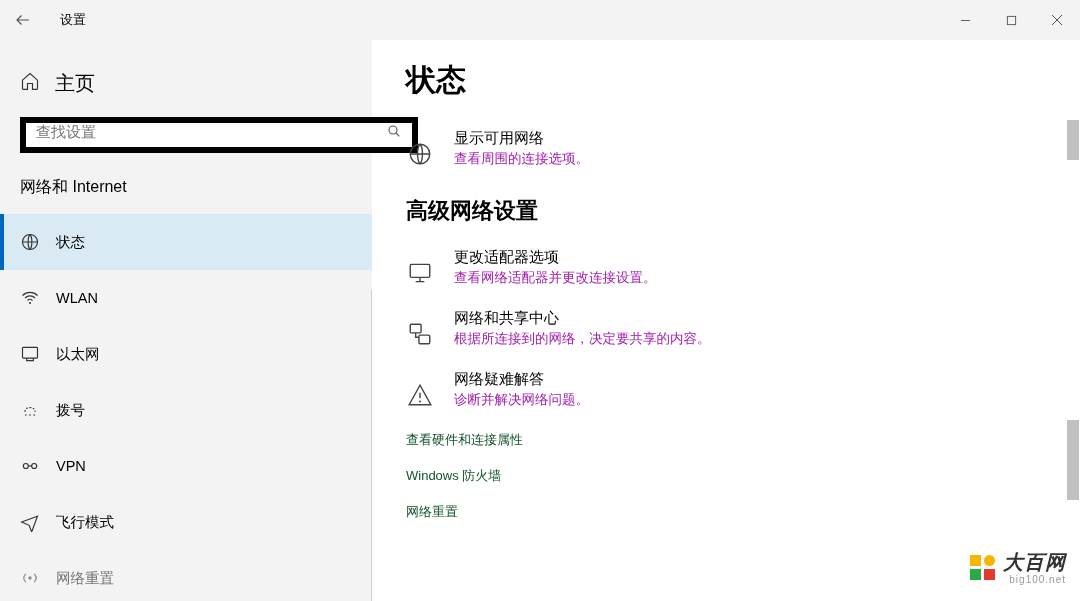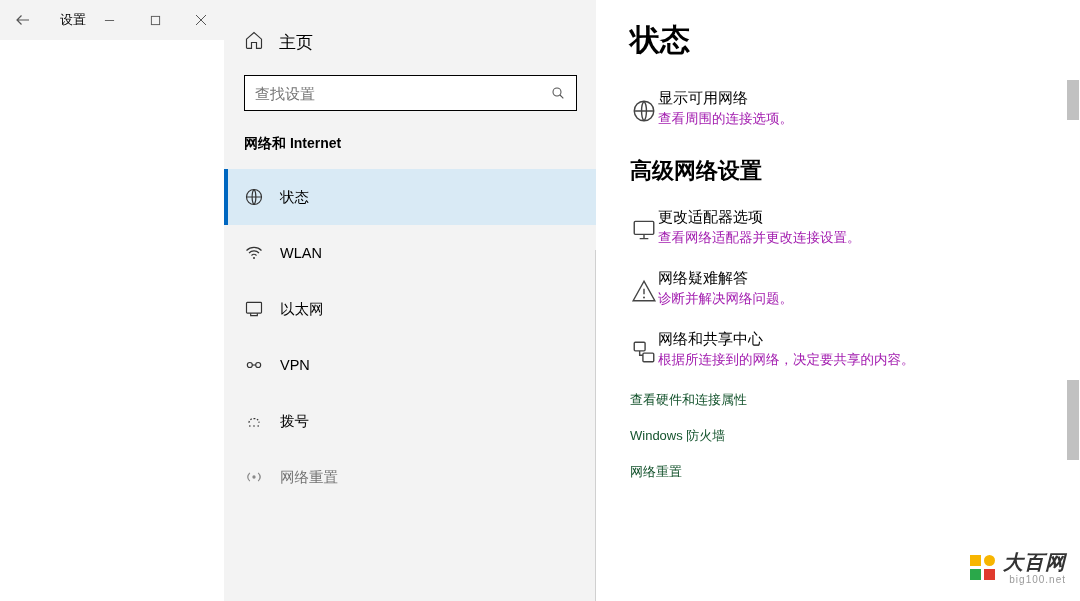--- a/index.html
+++ b/index.html
@@ -1,41 +1,41 @@
 <!DOCTYPE html>
 <html><head>
 <meta charset="utf-8">
 <style>
   * { box-sizing: border-box; margin: 0; padding: 0; font-family: "Microsoft YaHei", "Segoe UI", sans-serif; }
   body { width: 1080px; height: 601px; overflow: hidden; background: #fff; position: relative; }
-  .window { width: 1080px; height: 601px; display: flex; flex-direction: row; background: #fff; }
+  .window { width: 1080px; height: 601px; display: flex; flex-direction: column; background: #fff; }
   .titlebar { height: 40px; display: flex; align-items: center; background: #f3f3f3; }
   .titlebar .back { width: 46px; height: 40px; display:flex; align-items:center; justify-content:center; color:#555; cursor:pointer; }
   .titlebar .title { font-size: 13px; color:#000; padding-left: 14px; }
   .titlebar .spacer { flex:1; }
   .winbtn { width: 46px; height: 40px; display:flex; align-items:center; justify-content:center; color:#333; cursor:pointer; }
   .body { flex:1; display:flex; }
   .sidebar { width: 372px; background:#f3f3f3; padding-top: 20px; position:relative; }
-  .home-row { display:flex; align-items:center; gap:15px; padding: 10px 20px 20px 20px; font-size:17px; cursor:pointer; }
+  .home-row { display:flex; align-items:center; gap:15px; padding: 10px 20px 20px 20px; font-size:20px; cursor:pointer; }
   .home-row svg { width:20px; height:20px; }
   .search-wrap { padding: 0 20px 24px 20px; }
-  .search { display:flex; align-items:center; height:36px; border:1px solid #000000; width: 333px; background:#fff; }
+  .search { display:flex; align-items:flex-start; height:36px; border:6px solid #000000; width: 398px; background:#fff; }
   .search input { flex:1; border:none; outline:none; padding:0 10px; font-size:15px; background:transparent; }
   .search .icon { width:36px; display:flex; align-items:center; justify-content:center; color:#555; }
-  .cat-header { padding: 0 20px 16px 20px; font-size:14px; font-weight:700; }
+  .cat-header { padding: 0 20px 16px 20px; font-size:16px; font-weight:400; }
   .nav-item { display:flex; align-items:center; gap:16px; height:56px; padding: 0 20px; font-size:14.5px; cursor:pointer; position:relative; }
   .nav-item.selected { background:#d9eaf5; }
   .nav-item.selected::before { content:""; position:absolute; left:0; top:0; bottom:0; width:4px; background:#0067c0; }
   .nav-item .nicon { width:20px; height:20px; display:flex; align-items:center; justify-content:center; color:#444; }
   .nav-item .nicon svg { width:20px; height:20px; }
   .sidebar-divider { position:absolute; right:0; top:250px; bottom:0; width:1px; background:#d0d0d0; }
 
   .content { flex:1; padding: 20px 0 0 34px; position:relative; overflow:hidden; }
   .page-title { font-size:30px; font-weight:600; margin-bottom: 28px; }
-  .tile { display:flex; margin-bottom: 22px; align-items:center; cursor:pointer; }
+  .tile { display:flex; gap:20px; margin-bottom: 22px; align-items:flex-end; cursor:pointer; }
   .tile .ticon { width:28px; height:28px; display:flex; align-items:center; justify-content:center; color:#444; flex-shrink:0; margin-top:4px; }
   .tile .ticon svg { width:26px; height:26px; }
   .tile .ttitle { font-size:15px; color:#000; }
   .tile .tdesc { font-size:13.5px; color:#a21caf; margin-top:2px; }
   .section-h { font-size:22px; font-weight:600; margin: 28px 0 22px 0; }
   .link { color:#14532d; font-size:13px; margin: 10px 0 18px 0; cursor:pointer; display:block; }
   .scrollbar { position:absolute; right:0; top:0; bottom:0; width:14px; }
   .scrollbar .thumb { position:absolute; right:1px; width:12px; background:#c1c1c1; }
 
   .watermark-logo { position:absolute; right:14px; bottom:16px; display:flex; align-items:center; gap:8px; }
@@ -119,39 +119,47 @@
         <span class="nicon">
           <svg viewBox="0 0 24 24" stroke="#333" fill="none" stroke-width="1.4">
               <rect x="3" y="4" width="18" height="13" rx="1"></rect>
               <path d="M8 17v3h8v-3"></path>
             </svg>
         </span>
         <span>以太网</span>
       </div>
       <div class="nav-item">
         <span class="nicon">
-          <svg viewBox="0 0 24 24" stroke="#333" fill="none" stroke-width="1.4">
-              <circle cx="7" cy="12" r="3"></circle>
-              <circle cx="17" cy="12" r="3"></circle>
-              <path d="M10 12h4"></path>
-            </svg>
-        </span>
-        <span>VPN</span>
-      </div>
-      <div class="nav-item">
-        <span class="nicon">
           <svg viewBox="0 0 24 24" stroke="#333" fill="none" stroke-width="1.5">
               <path d="M6 14c0-3 2.5-5 6-5s6 2 6 5" stroke-dasharray="2 2"></path>
               <circle cx="7" cy="18" r="1" fill="#333" stroke="none"></circle>
               <circle cx="12" cy="18" r="1" fill="#333" stroke="none"></circle>
               <circle cx="17" cy="18" r="1" fill="#333" stroke="none"></circle>
             </svg>
         </span>
         <span>拨号</span>
       </div>
+      <div class="nav-item">
+        <span class="nicon">
+          <svg viewBox="0 0 24 24" stroke="#333" fill="none" stroke-width="1.4">
+              <circle cx="7" cy="12" r="3"></circle>
+              <circle cx="17" cy="12" r="3"></circle>
+              <path d="M10 12h4"></path>
+            </svg>
+        </span>
+        <span>VPN</span>
+      </div>
+      <div class="nav-item">
+        <span class="nicon">
+          <svg viewBox="0 0 24 24" stroke="#333" fill="none" stroke-width="1.4">
+              <path d="M2 12l19-7-7 19-3-8z"></path>
+            </svg>
+        </span>
+        <span>飞行模式</span>
+      </div>
       <div class="nav-item" style="opacity:0.55;">
         <span class="nicon">
           <svg viewBox="0 0 24 24" stroke="#333" fill="none" stroke-width="1.4">
               <circle cx="12" cy="12" r="2" fill="#333" stroke="none"></circle>
               <path d="M7 17c-3-3-3-7 0-10M17 7c3 3 3 7 0 10"></path>
             </svg>
         </span>
         <span>网络重置</span>
       </div>
       <div class="sidebar-divider"></div>
@@ -178,48 +186,48 @@
       <div class="tile">
         <div class="ticon">
           <svg viewBox="0 0 24 24" stroke="#444" fill="none" stroke-width="1.3">
               <rect x="3" y="4" width="18" height="12" rx="1"></rect>
               <path d="M8 20h8M12 16v4"></path>
             </svg>
         </div>
         <div>
           <div class="ttitle">更改适配器选项</div>
           <div class="tdesc">查看网络适配器并更改连接设置。</div>
+        </div>
+      </div>
+
+      <div class="tile">
+        <div class="ticon">
+          <svg viewBox="0 0 24 24" stroke="#444" fill="none" stroke-width="1.3">
+              <rect x="3" y="3" width="10" height="8" rx="1"></rect>
+              <rect x="11" y="13" width="10" height="8" rx="1"></rect>
+              <path d="M8 11v4h3"></path>
+            </svg>
+        </div>
+        <div>
+          <div class="ttitle">网络和共享中心</div>
+          <div class="tdesc">根据所连接到的网络，决定要共享的内容。</div>
         </div>
       </div>
 
       <div class="tile">
         <div class="ticon">
           <svg viewBox="0 0 24 24" stroke="#444" fill="none" stroke-width="1.3">
               <path d="M12 3 2 21h20z"></path>
               <path d="M12 10v5"></path>
               <circle cx="12" cy="18" r="0.9" fill="#444" stroke="none"></circle>
             </svg>
         </div>
         <div>
           <div class="ttitle">网络疑难解答</div>
           <div class="tdesc">诊断并解决网络问题。</div>
-        </div>
-      </div>
-
-      <div class="tile">
-        <div class="ticon">
-          <svg viewBox="0 0 24 24" stroke="#444" fill="none" stroke-width="1.3">
-              <rect x="3" y="3" width="10" height="8" rx="1"></rect>
-              <rect x="11" y="13" width="10" height="8" rx="1"></rect>
-              <path d="M8 11v4h3"></path>
-            </svg>
-        </div>
-        <div>
-          <div class="ttitle">网络和共享中心</div>
-          <div class="tdesc">根据所连接到的网络，决定要共享的内容。</div>
         </div>
       </div>
 
       <a class="link">查看硬件和连接属性</a>
       <a class="link">Windows 防火墙</a>
       <a class="link">网络重置</a>
 
       <div class="scrollbar">
         <div class="thumb" style="top:80px; height:40px;"></div>
         <div class="thumb" style="top:380px; height:80px;"></div>

